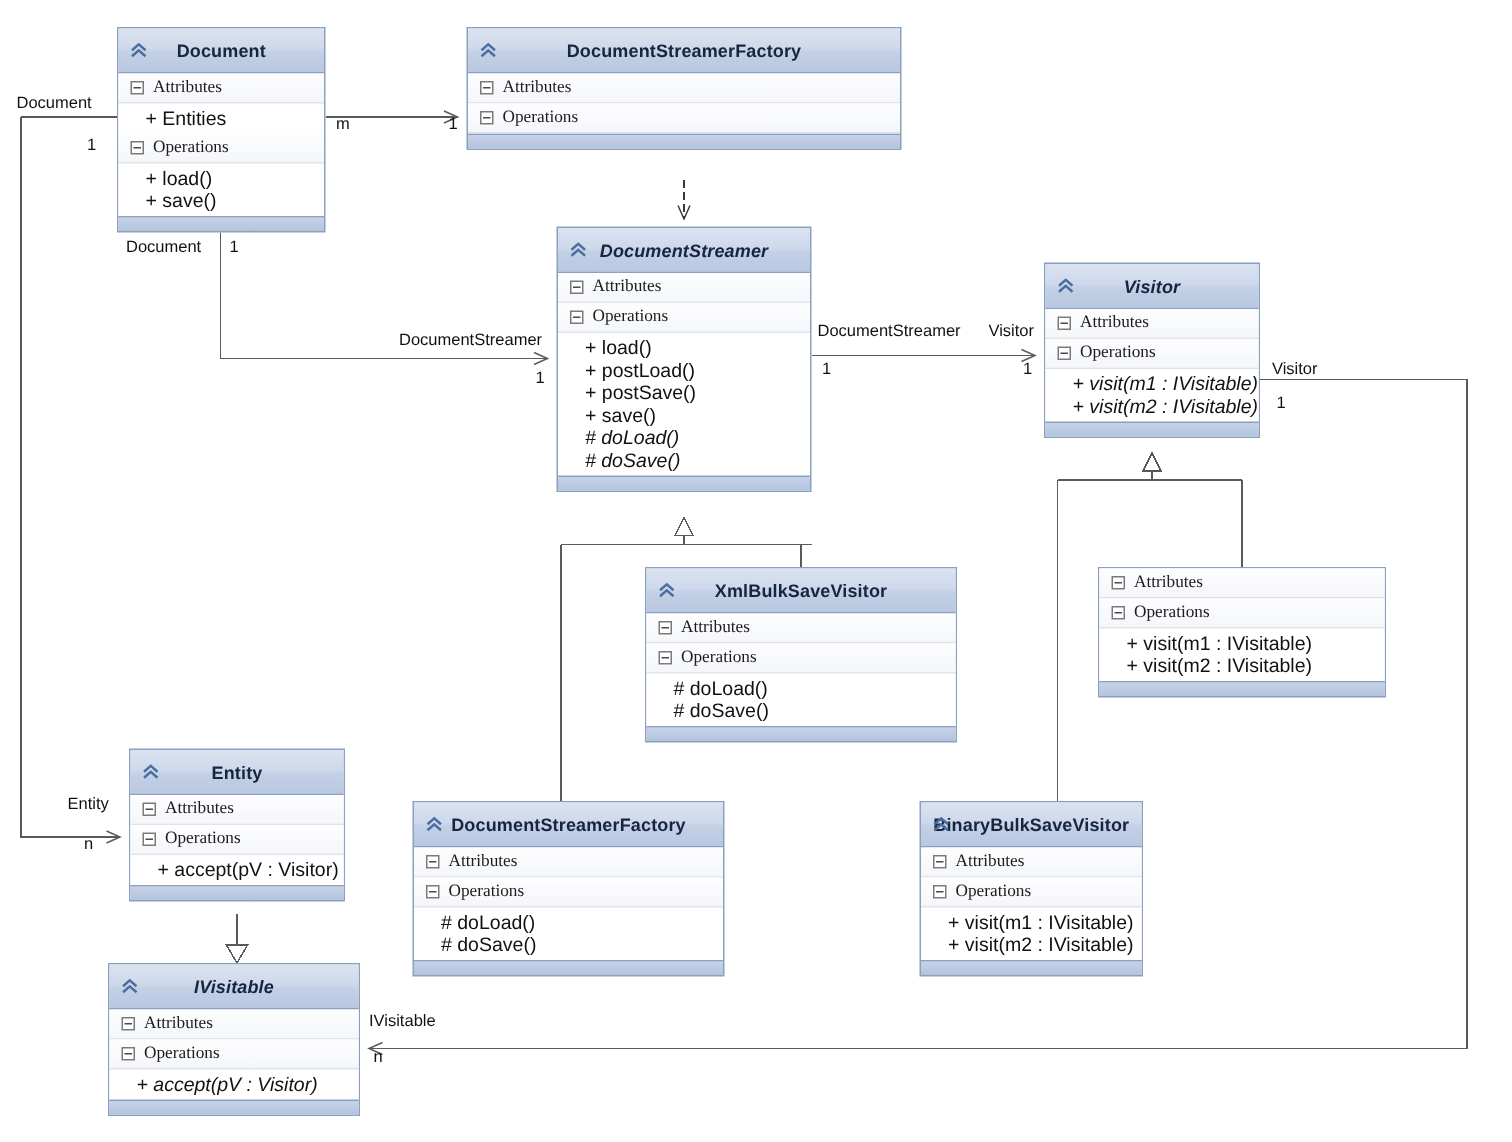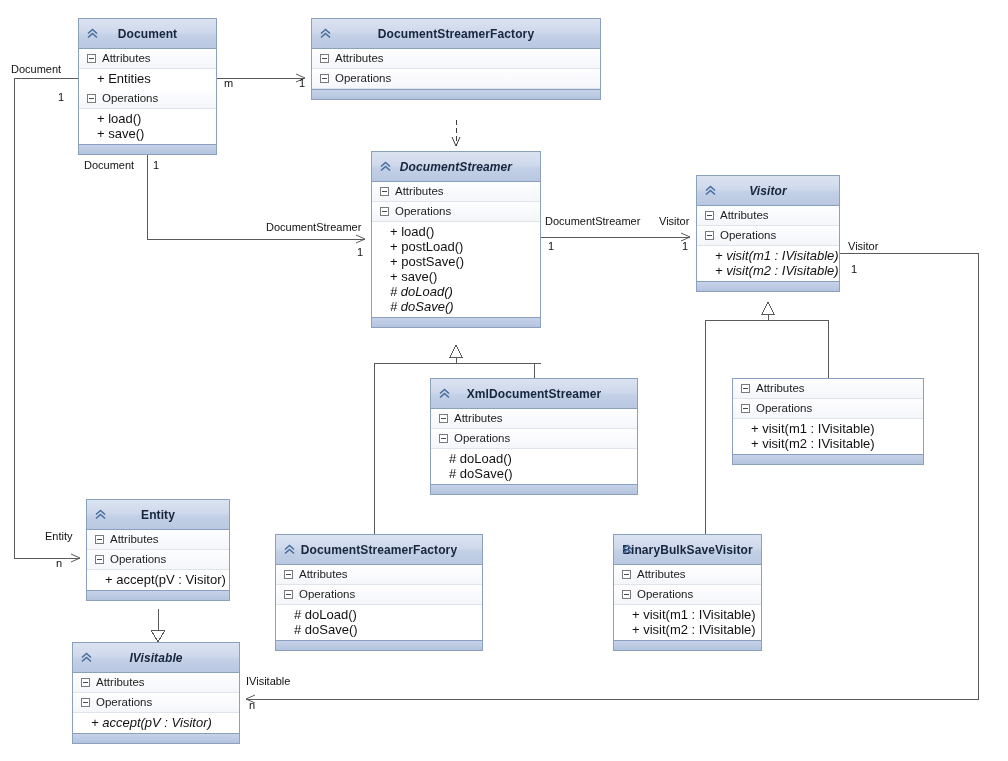--- a/index.html
+++ b/index.html
@@ -72,20 +72,21 @@
   }
   .uml-section-head {
     position: relative;
     height: 20px;
     box-sizing: border-box;
     display: flex;
     align-items: center;
     padding-left: 8px;
     border-bottom: 1px solid #dfe4ec;
     background: linear-gradient(to bottom, #fefeff 0%, #f4f6fa 100%);
+    font-family: Liberation Serif, serif;
   }
   .expander-icon {
     width: 9px;
     height: 9px;
     box-sizing: border-box;
     border: 1px solid #7a7a7a;
     background: #ffffff;
     position: relative;
     margin-right: 6px;
     flex: 0 0 auto;
@@ -289,21 +290,21 @@
     </div>
     <div class="uml-footer"></div>
   </div>
 
   <div class="uml-class" style="left:430px; top:378px; width:208px;">
     <div class="uml-header">
       <svg class="chevron-icon" viewBox="0 0 13 13">
         <path d="M2,6 L6.5,2 L11,6" fill="none" stroke="#4a6e9e" stroke-width="1.6"></path>
         <path d="M2,10 L6.5,6 L11,10" fill="none" stroke="#4a6e9e" stroke-width="1.6"></path>
       </svg>
-      <div class="uml-title">XmlDocumentStreamer</div>
+      <div class="uml-title">XmlBulkSaveVisitor</div>
     </div>
     <div class="uml-body">
       <div class="uml-section-head">
         <span class="expander-icon"></span>
         <span class="section-label">Attributes</span>
       </div>
       <div class="uml-section-head">
         <span class="expander-icon"></span>
         <span class="section-label">Operations</span>
       </div>

